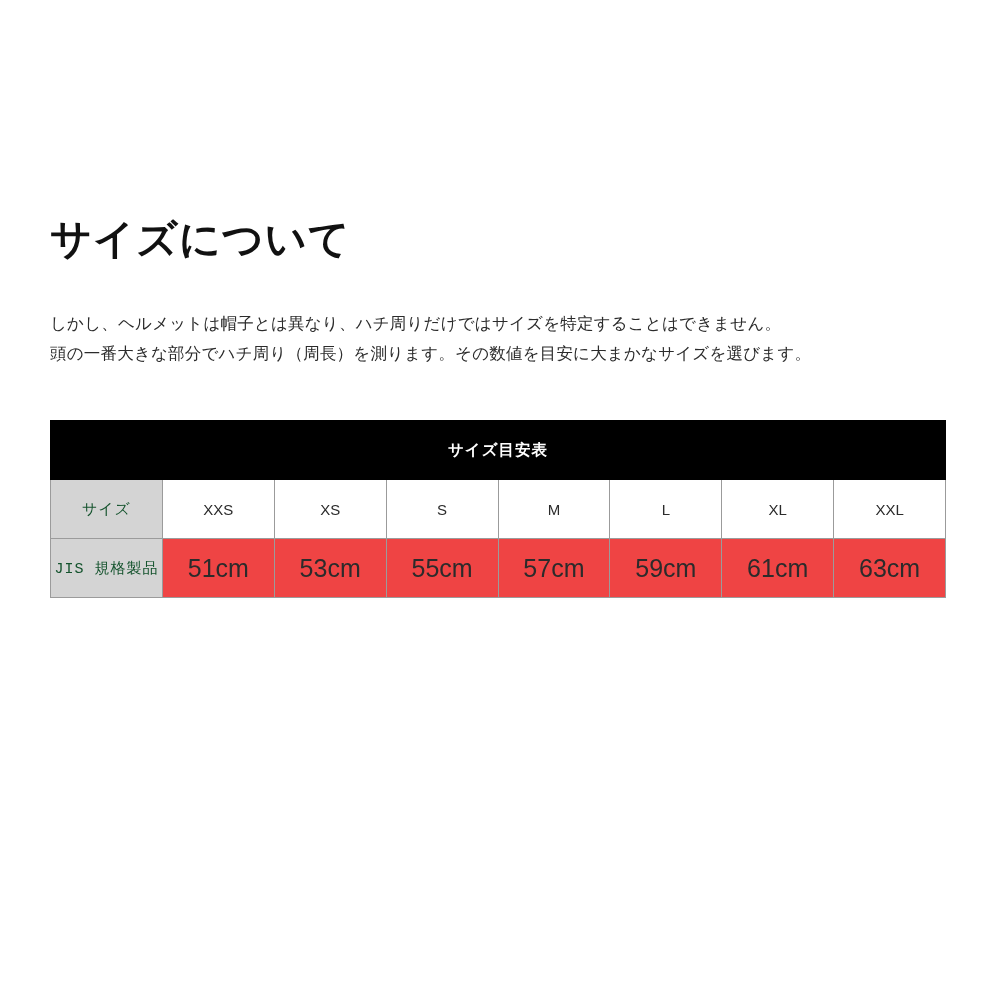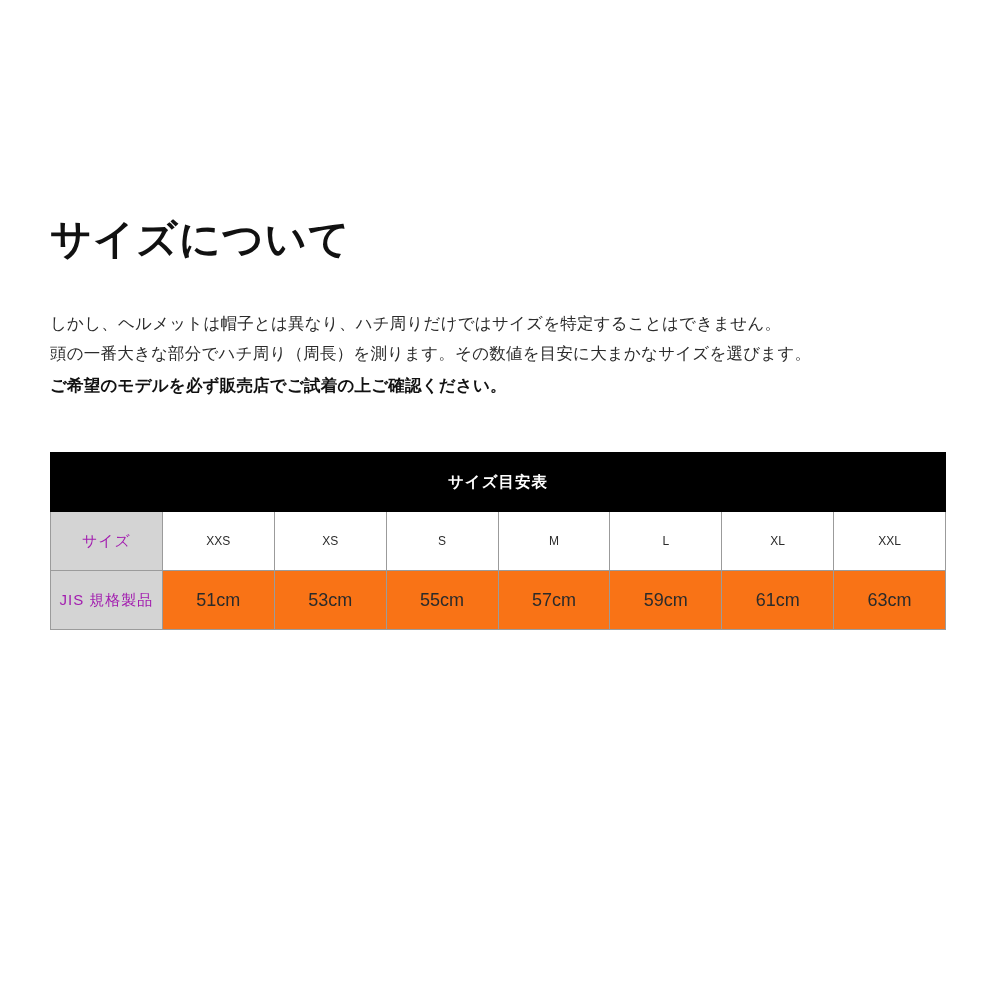--- a/index.html
+++ b/index.html
@@ -66,51 +66,51 @@
     letter-spacing: 1px;
     border: 1px solid #000000;
   }
   .size-table td, .size-table th {
     border: 1px solid #9b9b9b;
     text-align: center;
     font-weight: normal;
   }
   .size-table .row-head {
     background: #d4d4d4;
-    color: #a21caf;
+    color: #14532d;
     font-size: 15px;
     letter-spacing: 1px;
     width: 172px;
     height: 56px;
+    font-family: Liberation Mono, monospace;
   }
   .size-table .hdr-cell {
     background: #ffffff;
     color: #2b2b2b;
-    font-size: 12px;
+    font-size: 15px;
     height: 56px;
   }
   .size-table .val-cell {
-    background: #f97316;
+    background: #ef4444;
     color: #2b2b2b;
-    font-size: 18px;
+    font-size: 25px;
     height: 56px;
   }
 </style>
 </head>
 <body>
 
 <div class="page">
   <div class="content">
 
     <h1 class="page-title">サイズについて</h1>
 
     <div class="paragraph">
       <span class="line">しかし、ヘルメットは帽子とは異なり、ハチ周りだけではサイズを特定することはできません。</span>
       <span class="line">頭の一番大きな部分でハチ周り（周長）を測ります。その数値を目安に大まかなサイズを選びます。</span>
-      <span class="line emphasis">ご希望のモデルを必ず販売店でご試着の上ご確認ください。</span>
     </div>
 
     <table class="size-table">
       <tbody>
         <tr>
           <td class="table-title" colspan="8">サイズ目安表</td>
         </tr>
         <tr>
           <td class="row-head">サイズ</td>
           <td class="hdr-cell">XXS</td>

